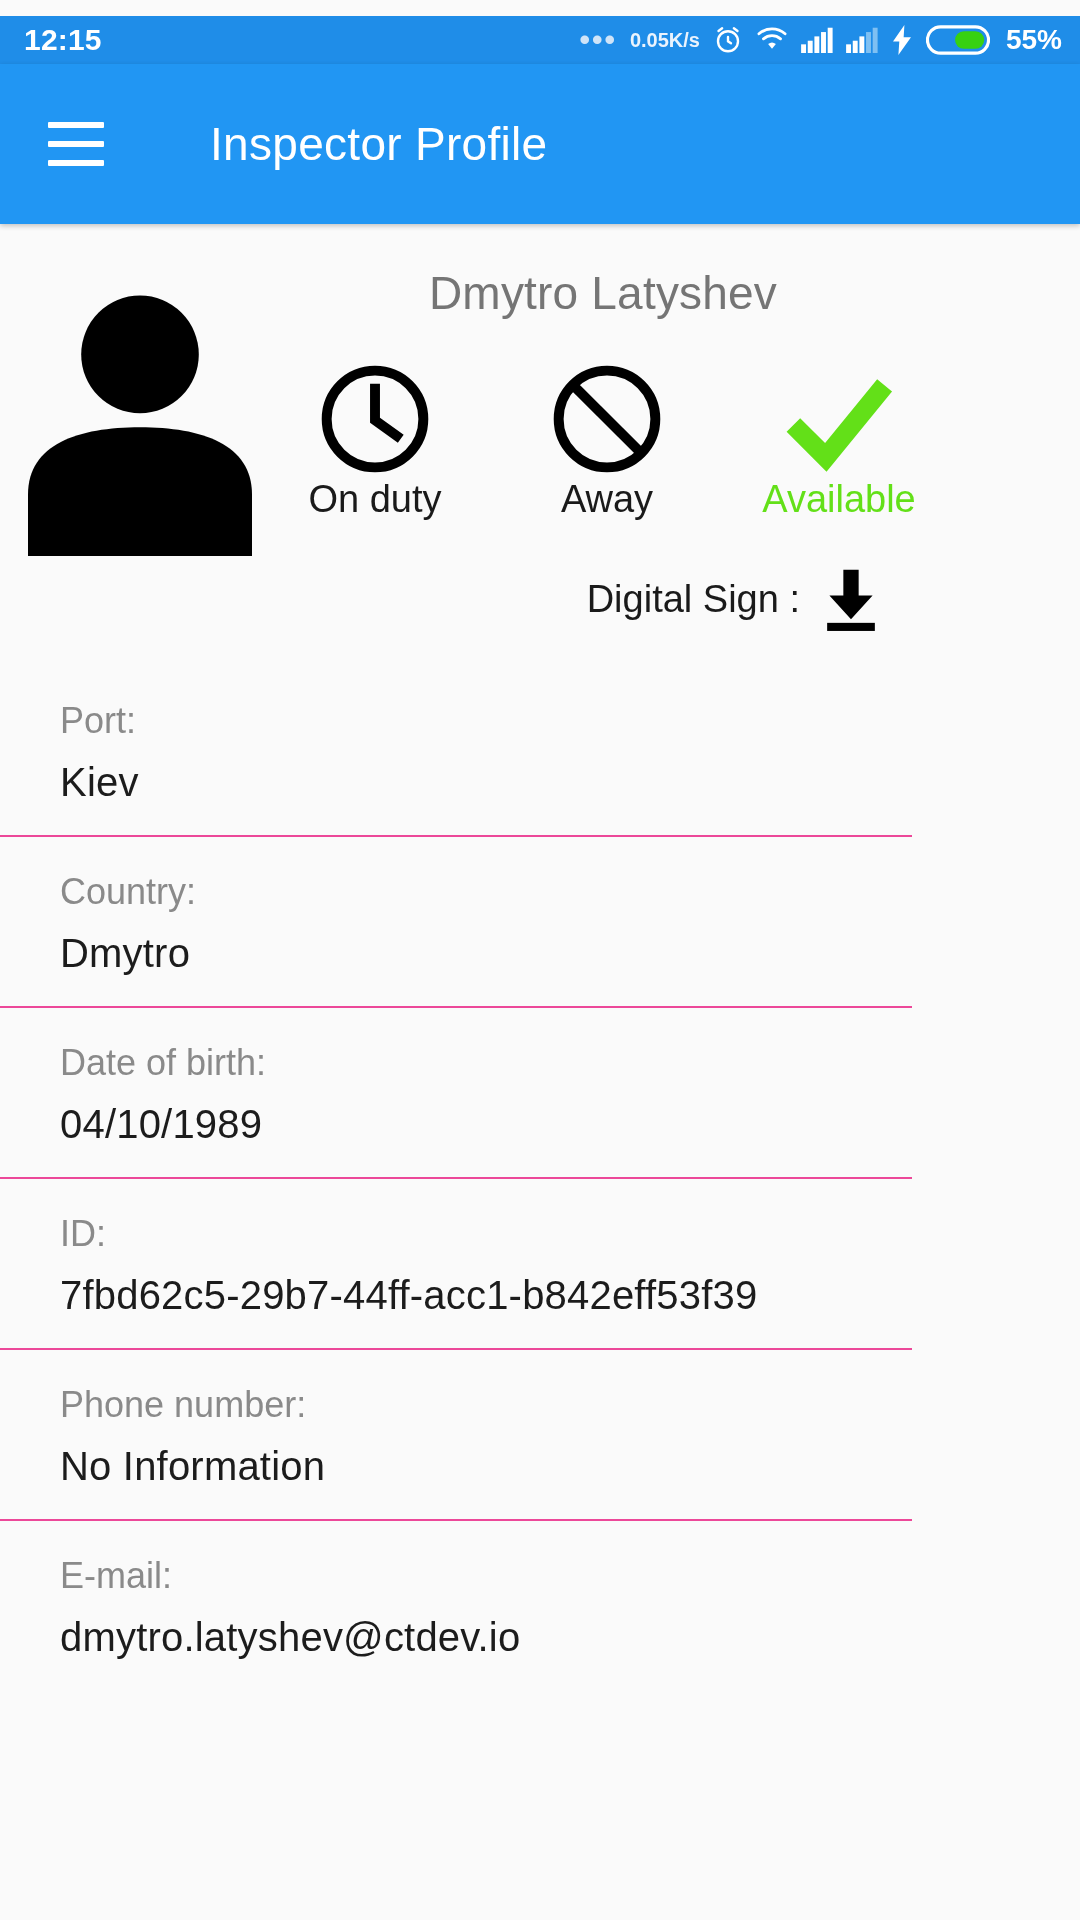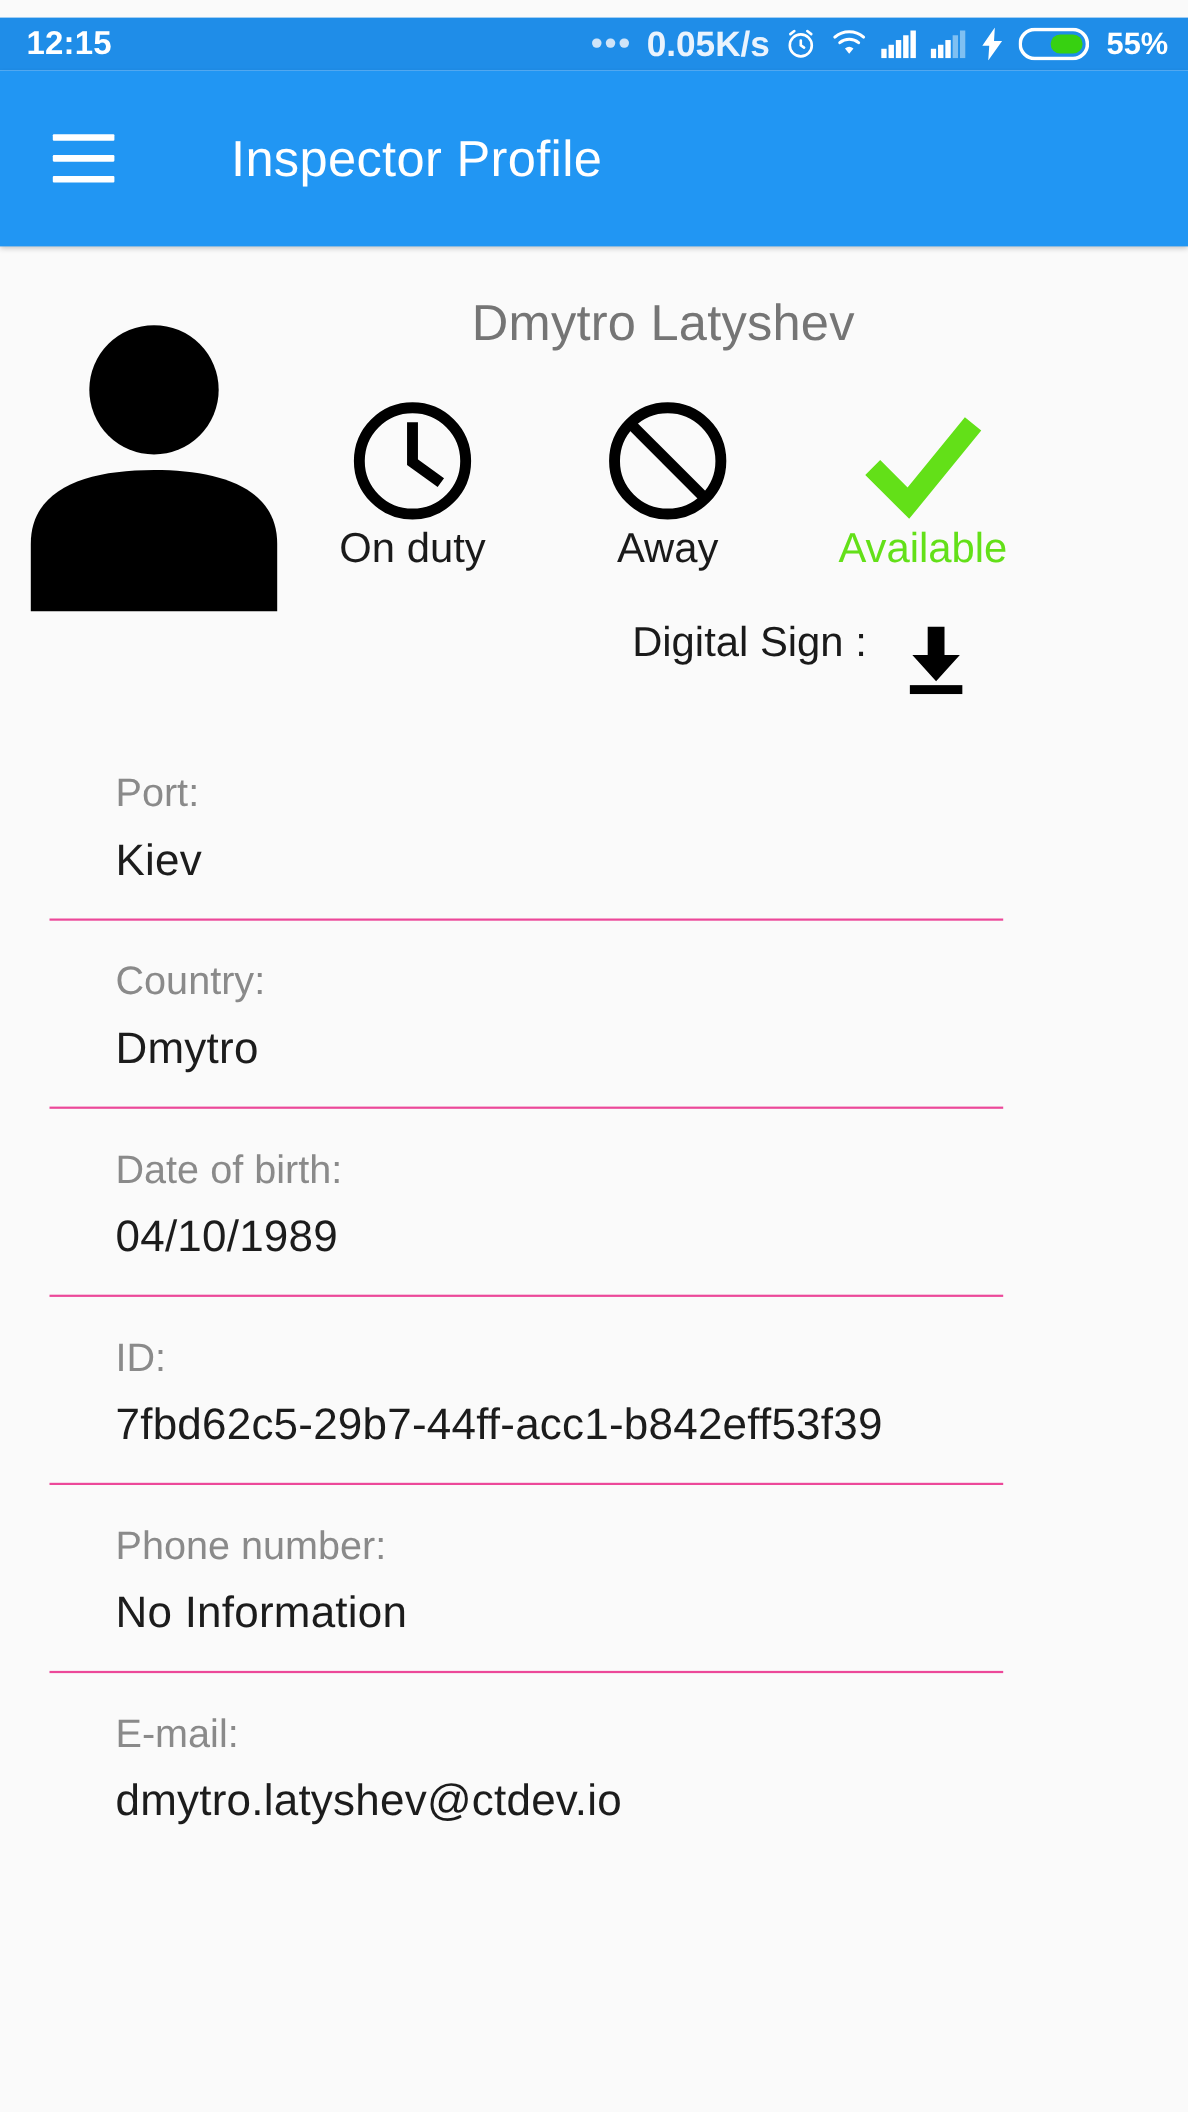--- a/index.html
+++ b/index.html
@@ -15,21 +15,21 @@
     height:48px; width:1080px;
     background:#1f8de8;
     display:flex; align-items:center;
     padding:0 18px 0 24px;
     color:#ffffff;
     margin-top:16px;
   }
   .sb-clock{ font-size:30px; font-weight:bold; letter-spacing:.2px; }
   .sb-right{ margin-left:auto; display:flex; align-items:center; gap:13px; }
   .sb-dots{ font-size:30px; font-weight:bold; letter-spacing:2px; line-height:14px; color:#cfe4f8; }
-  .sb-speed{ font-size:32px; font-weight:bold; color:#eaf3fd; }
+  .sb-speed{ font-size:20px; font-weight:bold; color:#eaf3fd; }
   .sb-pct{ font-size:28px; font-weight:bold; color:#ffffff; margin-left:3px; }
   .ico{ display:block; }
 
   
   .appbar{
     height:160px; width:1080px;
     background:#2196f3;
     display:flex; align-items:center;
     padding-left:48px;
     box-shadow:0 2px 5px rgba(0,0,0,.22);
@@ -75,28 +75,28 @@
   }
   .status-item{
     display:flex; flex-direction:column; align-items:center;
     width:190px; cursor:pointer;
   }
   .status-icon{ height:118px; display:flex; align-items:center; justify-content:center; }
   .status-label{ font-size:38px; color:#1a1a1a; white-space:nowrap; }
   .status-item.active .status-label{ color:#63e018; }
 
   .sign-row{
-    display:flex; justify-content:flex-end; 
-    gap:26px; margin-top:42px; padding-right:56px;
+    display:flex; justify-content:flex-end; align-items:center;
+    gap:14px; margin-top:42px; padding-right:56px;
   }
   .sign-label{ font-size:38px; color:#1a1a1a; }
   .sign-dl{ cursor:pointer; display:flex; align-items:center; }
 
   
-  .details{ margin-top:34px;padding-left:45px; }
+  .details{ margin-top:34px; }
   .detail-row{
     padding:34px 0 30px 60px;
     border-top:2px solid #ec4899;
   }
   .detail-row:first-child{ border-top:none; padding-top:22px; }
   .detail-label{ font-size:36px; color:#8a8a8a; margin-bottom:18px; }
   .detail-value{ font-size:40px; color:#1c1c1c; letter-spacing:.2px; }
 </style>
 </head>
 <body>

